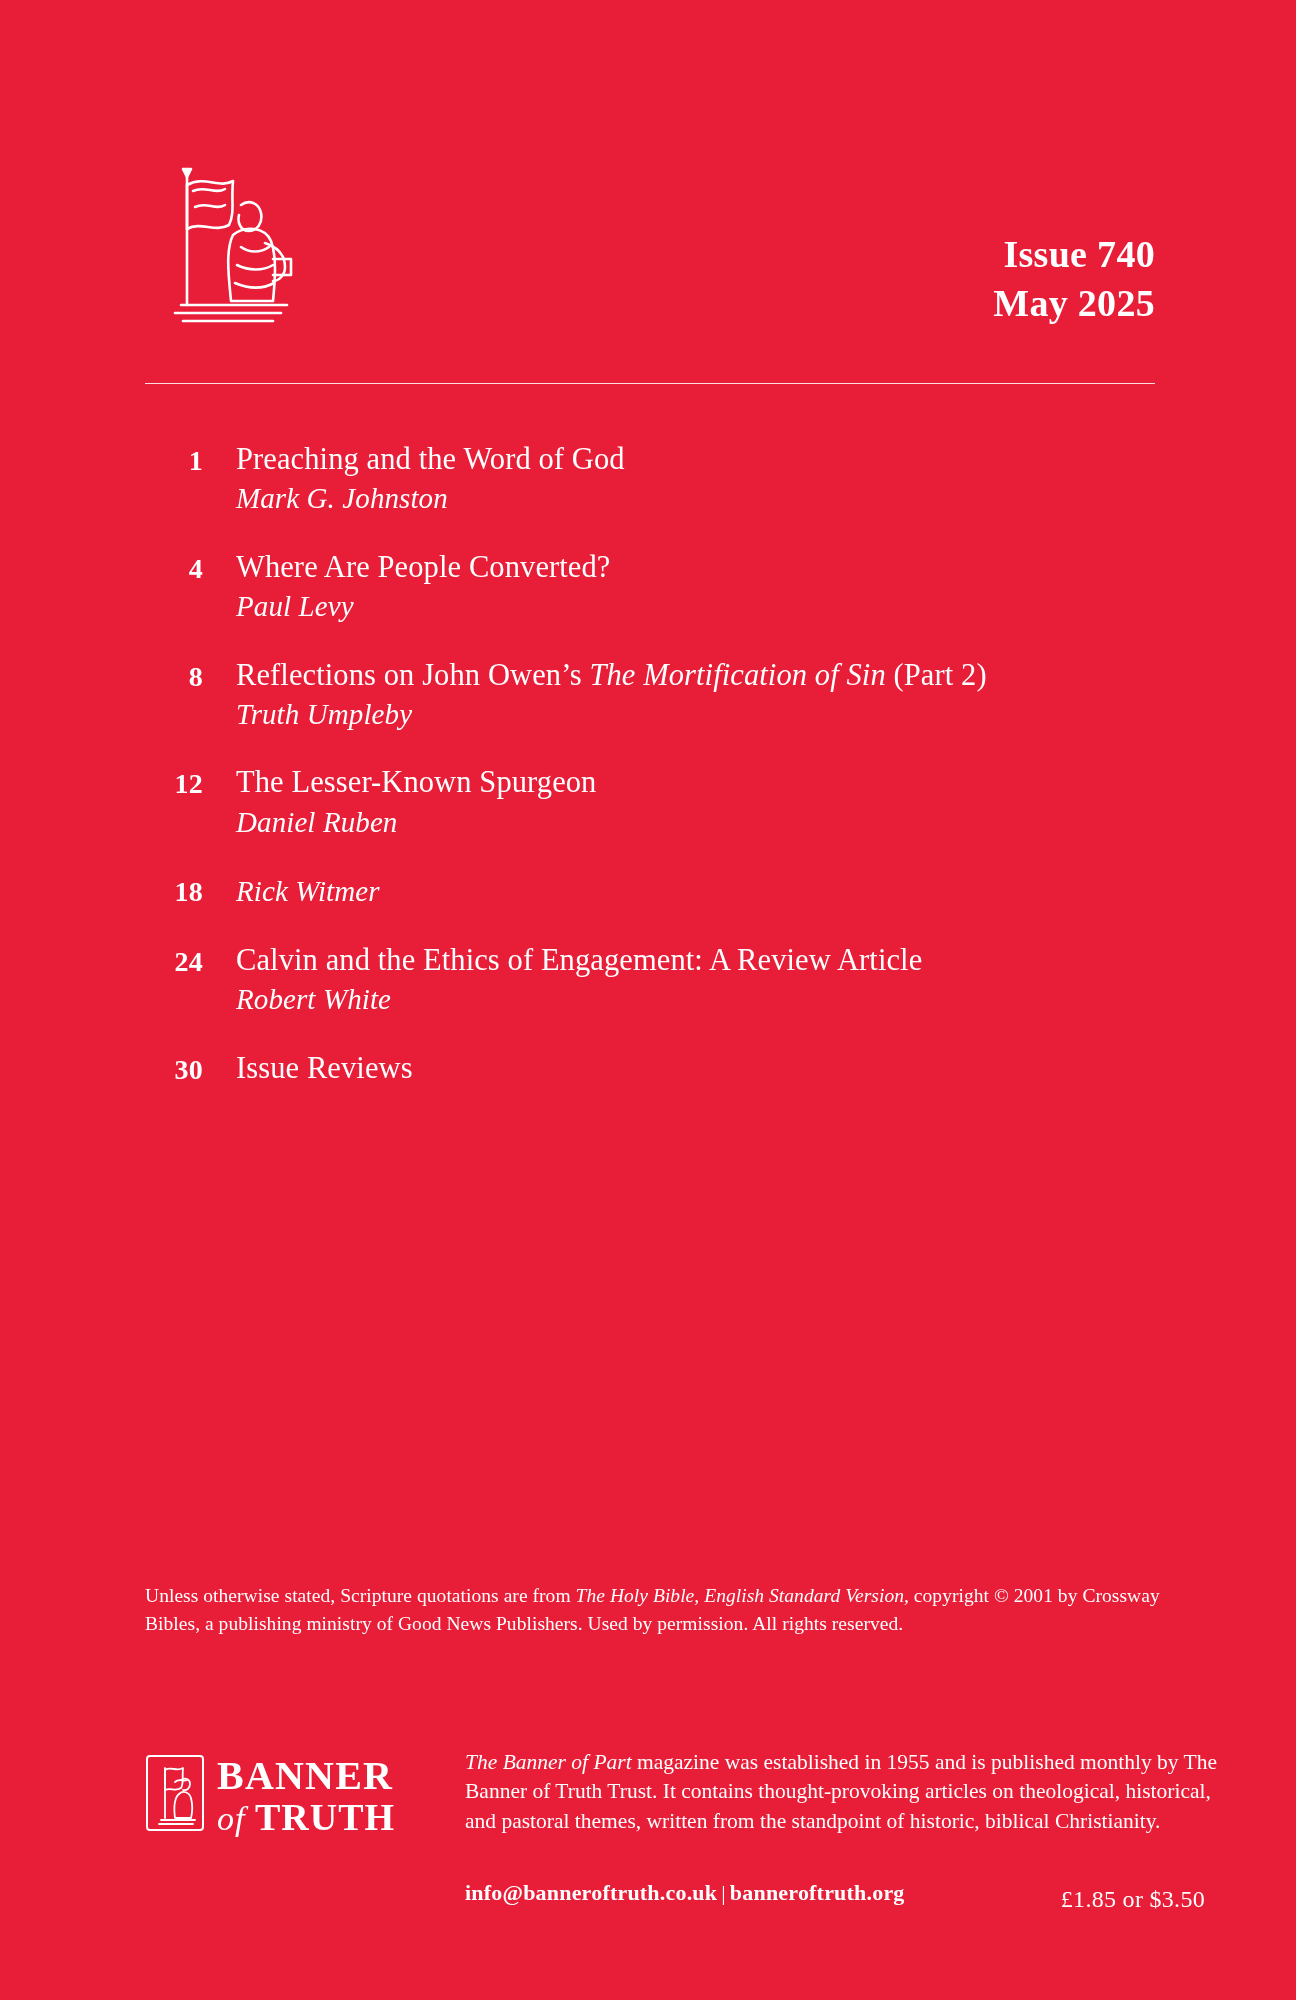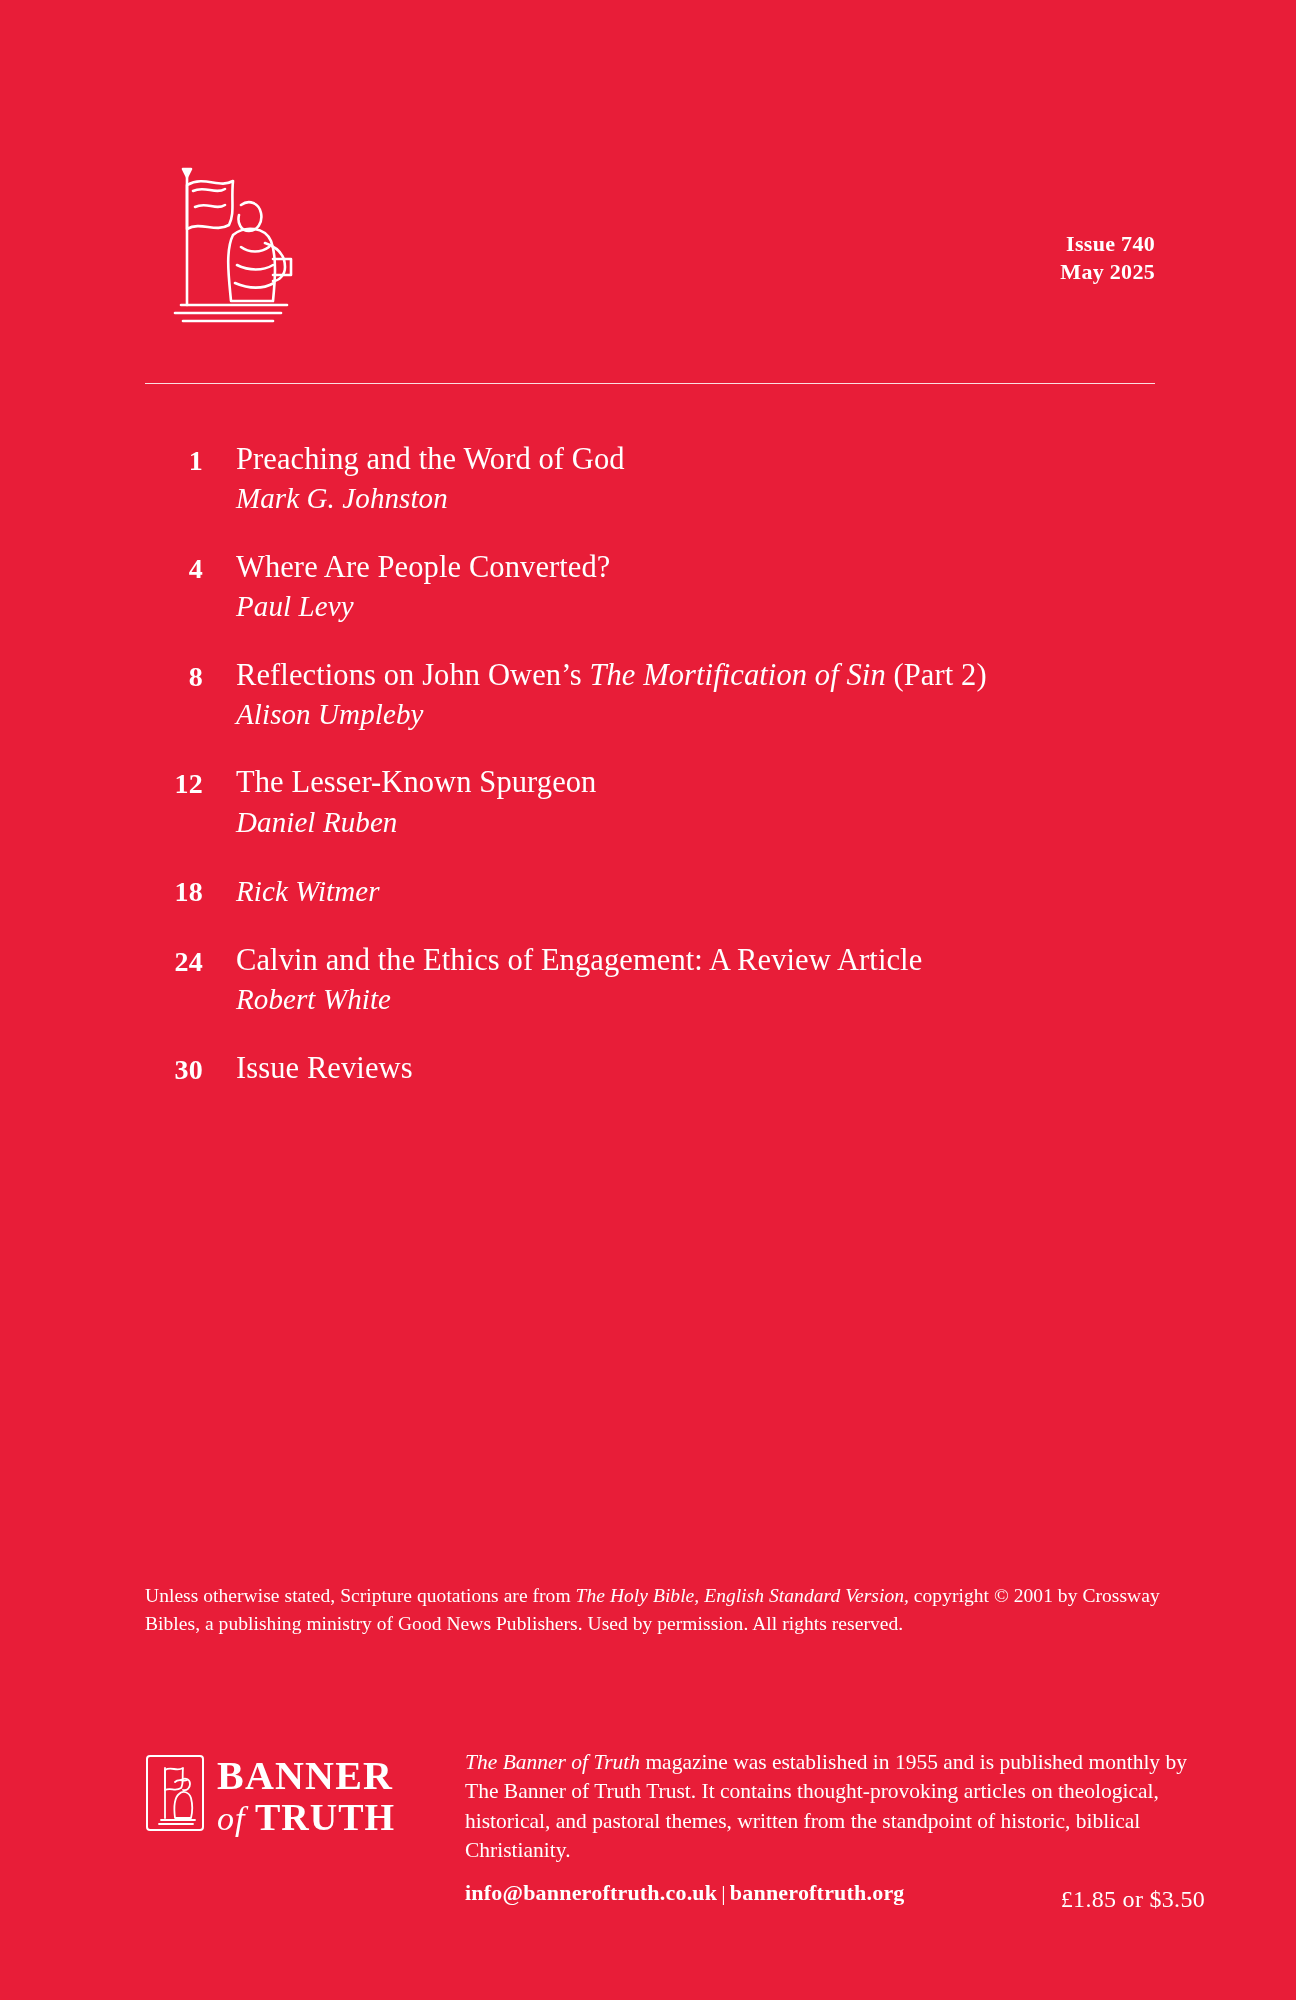--- a/index.html
+++ b/index.html
@@ -38,21 +38,21 @@
     width: 150px;
     height: 180px;
   }
   .issue-block {
     position: absolute;
     right: 0;
     top: 90px;
     text-align: right;
     font-family: "Liberation Serif", serif;
     font-weight: bold;
-    font-size: 22px;
+    font-size: 38px;
     line-height: 1.28;
     letter-spacing: 0.3px;
   }
   .rule {
     position: absolute;
     left: 145px;
     top: 383px;
     width: 1010px;
     height: 1px;
     background: rgba(255,255,255,0.85);
@@ -245,21 +245,21 @@
       <div class="body">
         <div class="title">Where Are People Converted?</div>
         <div class="author">Paul Levy</div>
       </div>
     </div>
 
     <div class="entry">
       <div class="pg">8</div>
       <div class="body">
         <div class="title"><span>Reflections on John Owen’s </span><em>The Mortification of Sin</em><span> (Part 2)</span></div>
-        <div class="author">Alison Umpleby</div>
+        <div class="author">Truth Umpleby</div>
       </div>
     </div>
 
     <div class="entry">
       <div class="pg">12</div>
       <div class="body">
         <div class="title">The Lesser-Known Spurgeon</div>
         <div class="author">Daniel Ruben</div>
       </div>
     </div>
@@ -307,21 +307,21 @@
           <path d="M14 70 L48 70"></path>
         </g>
       </svg>
     </div>
 
     <div class="wordmark">
       <span class="w1">BANNER</span>
       <span class="w2"><i>of </i><span>TRUTH</span></span>
     </div>
 
-    <div class="blurb"><em>The Banner of Truth</em><span> magazine was established in 1955 and is published monthly by The Banner of Truth Trust. It contains thought-provoking articles on theological, historical, and pastoral themes, written from the standpoint of historic, biblical Christianity.</span></div>
+    <div class="blurb"><em>The Banner of Part</em><span> magazine was established in 1955 and is published monthly by The Banner of Truth Trust. It contains thought-provoking articles on theological, historical, and pastoral themes, written from the standpoint of historic, biblical Christianity.</span></div>
 
     <div class="contact-line">
       <span>info@banneroftruth.co.uk</span><span class="sep">|</span><span class="site">banneroftruth.org</span>
     </div>
 
     <div class="price">£1.85 or $3.50</div>
 
   </div>
 
 </div>

